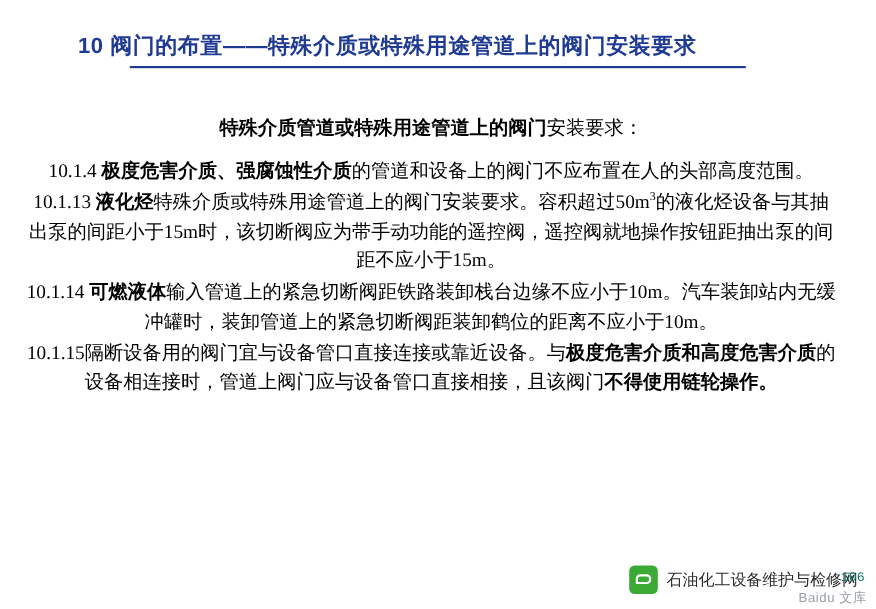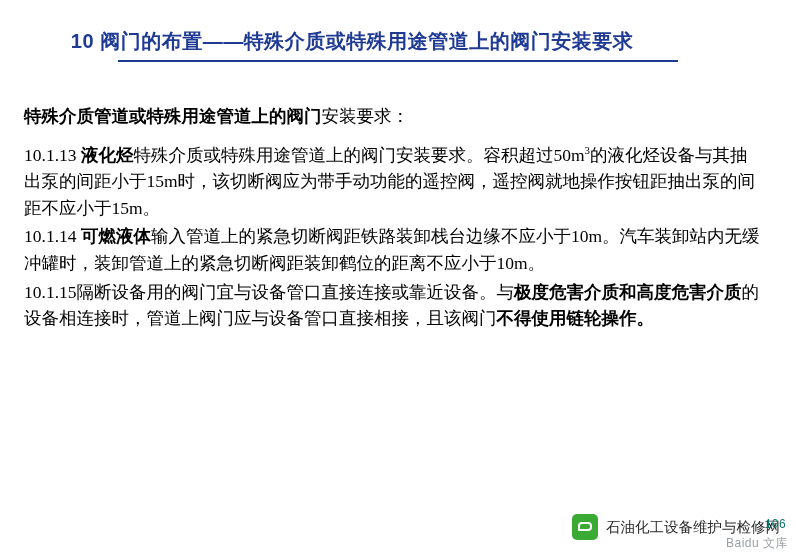--- a/index.html
+++ b/index.html
@@ -44,21 +44,21 @@
     position: absolute;
     top: 103px;
     left: 24px;
     width: 752px;
     font-size: 17.5px;
     line-height: 1.52;
     color: #000000;
   }
   .para {
     margin: 0 16px 2px 0;
-    text-align: left;
+    text-align: center;
   }
   .para.gap {
     margin-bottom: 12px;
   }
   .b {
     font-weight: bold;
   }
   sup {
     font-size: 0.62em;
     vertical-align: super;
@@ -122,20 +122,23 @@
 
   <div class="title">10  阀门的布置——特殊介质或特殊用途管道上的阀门安装要求</div>
   <div class="title-underline"></div>
 
   <div class="body">
 
     <p class="para gap">
       <span class="b">特殊介质管道或特殊用途管道上的阀门</span><span>安装要求：</span>
     </p>
 
+    <p class="para">
+      <span>10.1.4 </span><span class="b">极度危害介质、强腐蚀性介质</span><span>的管道和设备上的阀门不应布置在人的头部高度范围。</span>
+    </p>
 
 
     <p class="para">
       <span>10.1.13 </span><span class="b">液化烃</span><span>特殊介质或特殊用途管道上的阀门安装要求。容积超过50m</span><sup>3</sup><span>的液化烃设备与其抽出泵的间距小于15m时，该切断阀应为带手动功能的遥控阀，遥控阀就地操作按钮距抽出泵的间距不应小于15m。</span>
     </p>
 
     <p class="para">
       <span>10.1.14 </span><span class="b">可燃液体</span><span>输入管道上的紧急切断阀距铁路装卸栈台边缘不应小于10m。汽车装卸站内无缓冲罐时，装卸管道上的紧急切断阀距装卸鹤位的距离不应小于10m。</span>
     </p>
 

